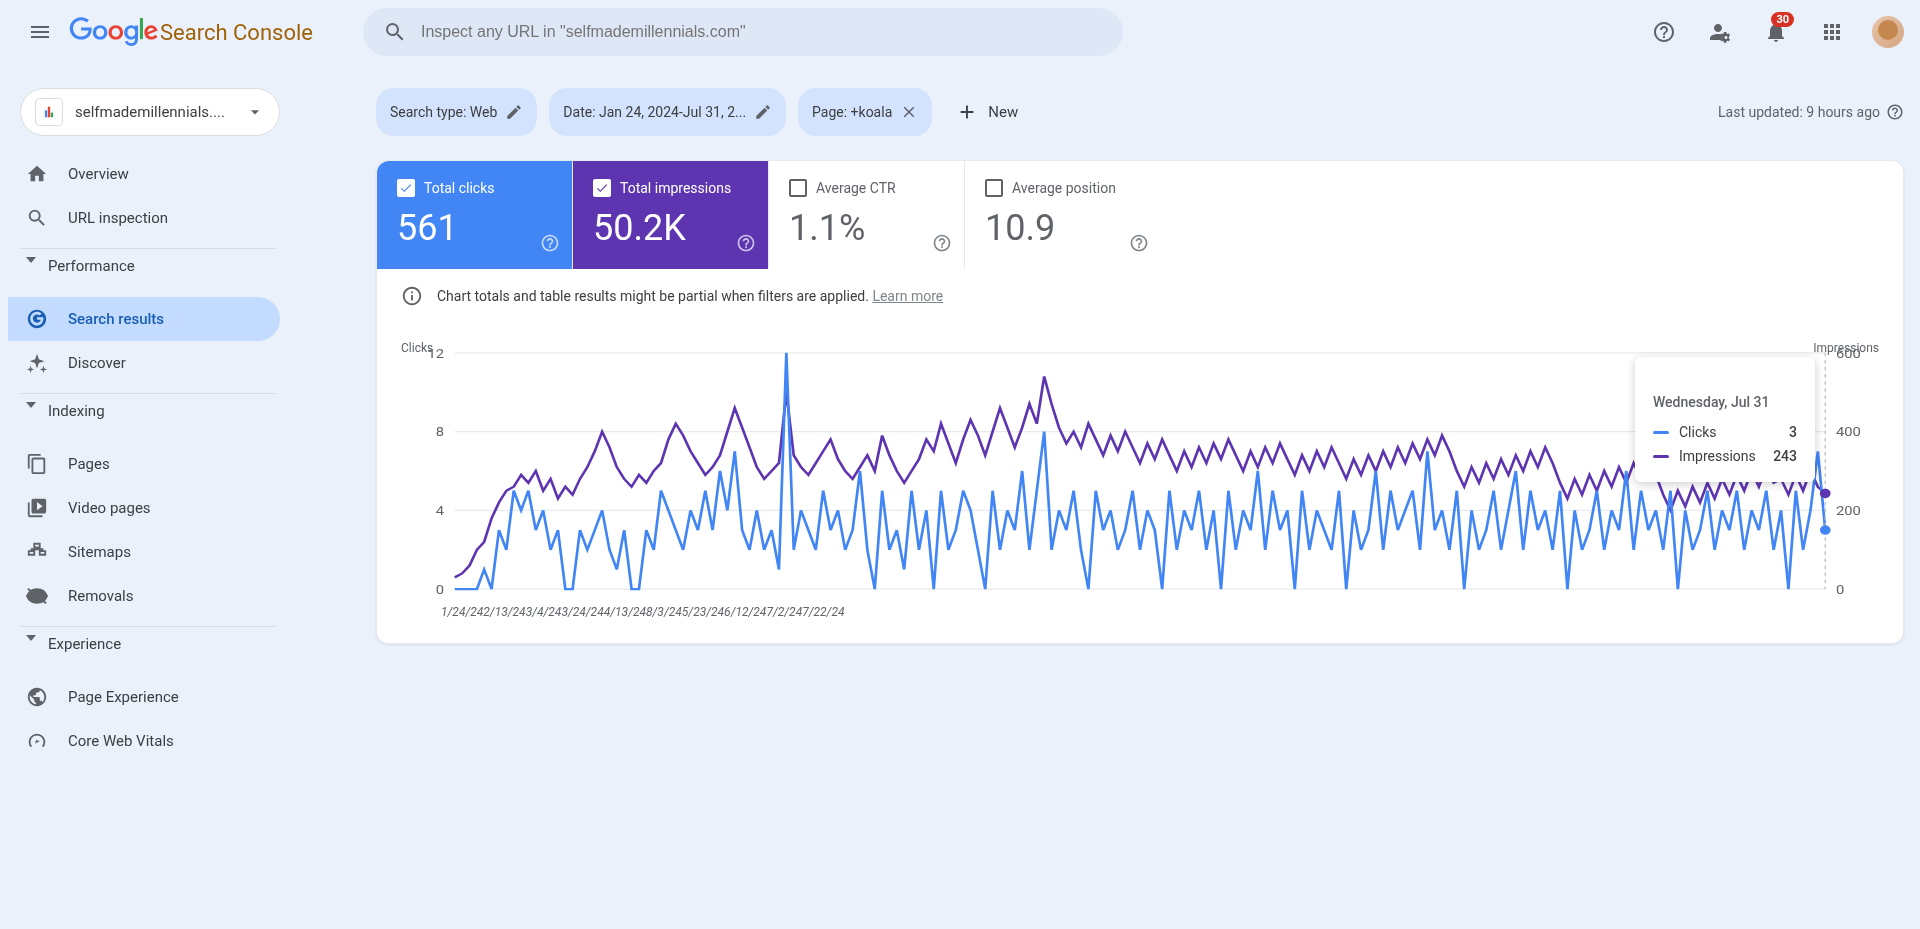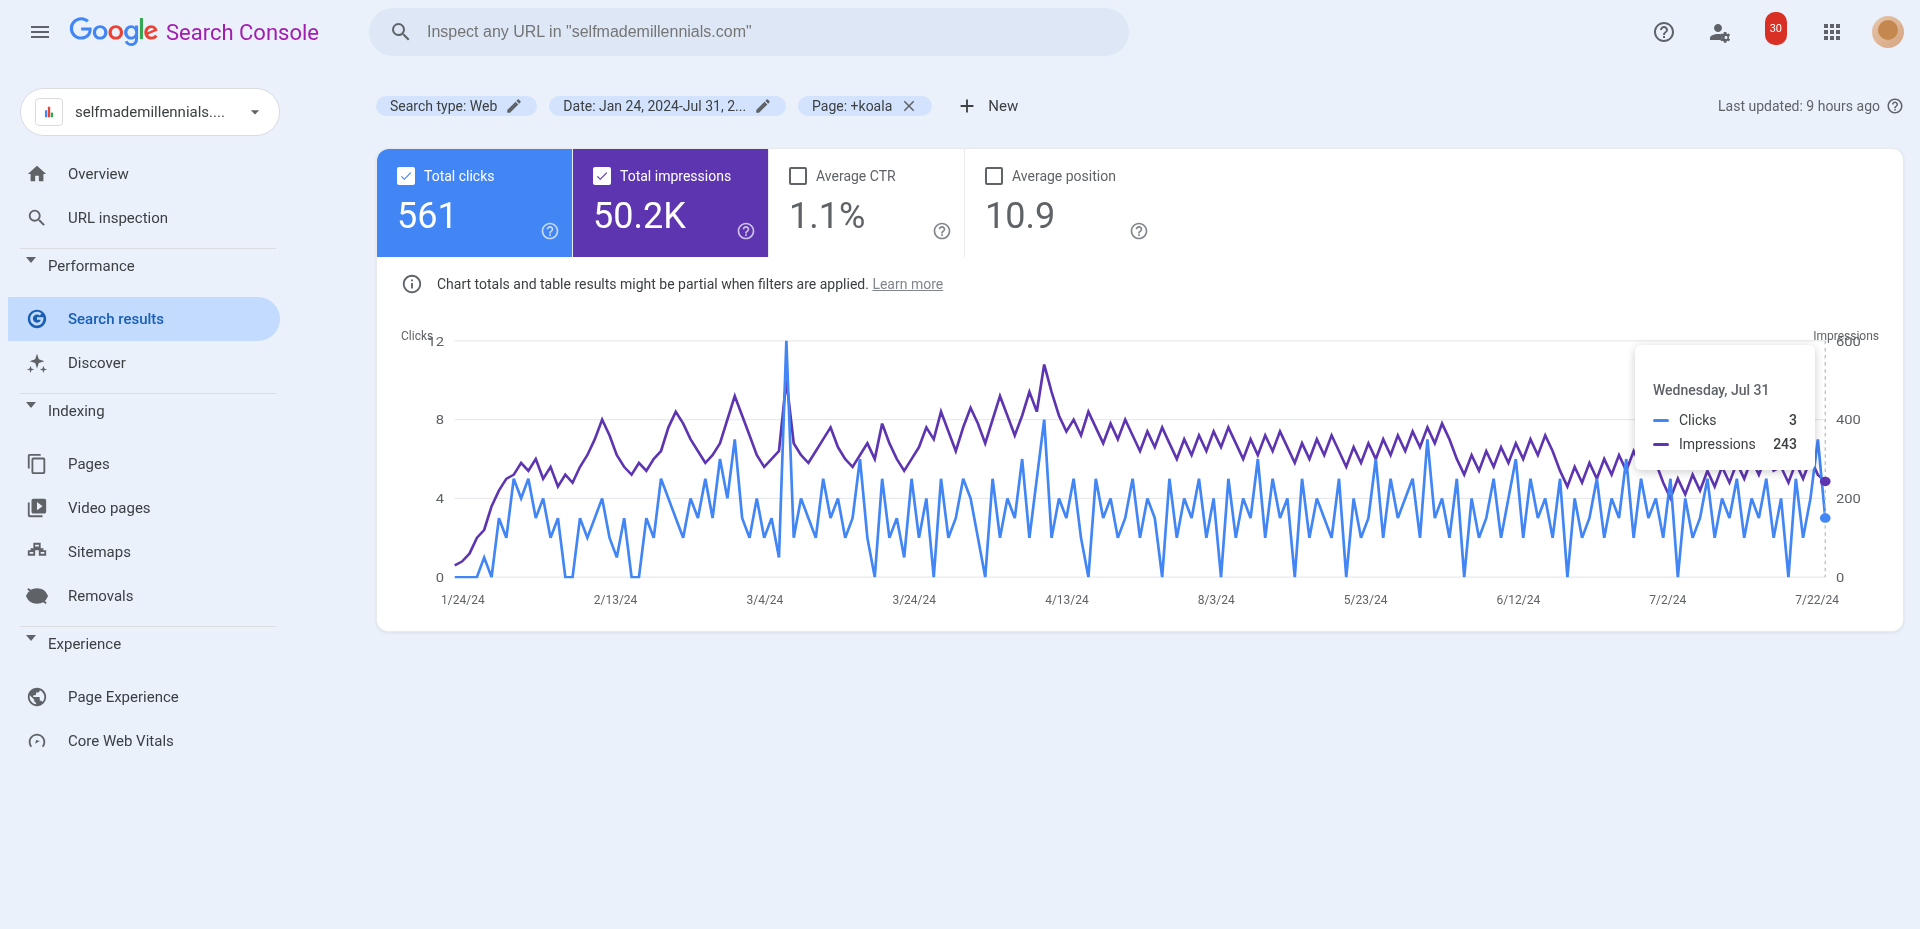--- a/index.html
+++ b/index.html
@@ -3,28 +3,28 @@
 <meta charset="utf-8">
 <style>
   * { box-sizing: border-box; margin: 0; padding: 0; }
   body { font-family: 'Google Sans', Roboto, Arial, sans-serif; background: #eaf1fb; color: #202124; overflow: hidden; }
   
   
   .header { display: flex; align-items: center; height: 64px; padding: 0 16px; }
   .menu-btn { width: 48px; height: 48px; display: flex; align-items: center; justify-content: center; border-radius: 50%; cursor: pointer; }
   .menu-btn svg { width: 24px; height: 24px; fill: #5f6368; }
   .logo { display: flex; align-items: center; margin-left: 4px; }
-  .logo-text { font-size: 22px; color: #a21caf; margin-left: 6px; font-weight: 400; }
+  .logo-text { font-size: 22px; color: #a16207; margin-left: 0; font-weight: 400; }
   .search-bar { flex: 0 0 760px; margin-left: 50px; height: 48px; background: #dde7f6; border-radius: 24px; display: flex; align-items: center; padding: 0 20px; }
   .search-bar svg { width: 24px; height: 24px; fill: #5f6368; margin-right: 14px; }
   .search-bar input { flex: 1; border: none; background: transparent; font-size: 16px; color: #5f6368; outline: none; }
   .header-right { margin-left: auto; display: flex; align-items: center; gap: 8px; }
   .icon-btn { width: 48px; height: 48px; display: flex; align-items: center; justify-content: center; border-radius: 50%; cursor: pointer; position: relative; }
   .icon-btn svg { width: 24px; height: 24px; fill: #5f6368; }
-  .badge { position: absolute; top: 4px; right: 13px; background: #d93025; color: #fff; font-size: 11px; border-radius: 10px; padding: 10px 5px; font-weight: 400;}
+  .badge { position: absolute; top: 4px; right: 6px; background: #d93025; color: #fff; font-size: 11px; border-radius: 10px; padding: 1px 5px; font-weight: 700;}
   .avatar { width: 32px; height: 32px; border-radius: 50%; background: linear-gradient(135deg, #e8c5a8, #d4a582); margin-left: 8px; display:flex; align-items:center; justify-content:center; overflow:hidden;}
   .avatar::after { content:""; width:20px; height:20px; border-radius:50%; background: #c4884f; margin-top:-4px;}
   
   
   .container { display: flex; height: calc(929px - 64px); }
   
   
   .sidebar { width: 296px; padding: 16px 8px 16px 8px; overflow-y: auto; }
   .property-select { margin: 8px 8px 16px 12px; border: 1px solid #dadce0; border-radius: 24px; height: 48px; display: flex; align-items: center; padding: 0 14px; background: #fff; cursor: pointer; }
   .property-select .picon { width: 28px; height: 28px; border:1px solid #dadce0; border-radius:4px; display:flex; align-items:center; justify-content:center; margin-right:12px;}
@@ -38,21 +38,21 @@
   .divider { height: 1px; background: #dadce0; margin: 8px 12px; }
   
   
   .main { flex: 1; padding: 24px 16px 0 80px; overflow-y: auto; }
   .page-header { display: flex; align-items: center; justify-content: space-between; padding-bottom: 24px; border-bottom: 1px solid #dadce0; margin-bottom: 20px; }
   .page-title { font-size: 24px; color: #202124; font-weight: 400; }
   .export-btn { display: flex; align-items: center; gap: 8px; color: #3c4043; font-size: 14px; font-weight: 500; letter-spacing: 0.5px; cursor: pointer; padding: 8px 12px;}
   .export-btn svg { width: 22px; height: 22px; fill: #3c4043; }
   
   .filters-row { display: flex; align-items: center; gap: 12px; margin-bottom: 24px; flex-wrap: wrap;}
-  .chip { display: inline-flex; align-items: center; height: 20px; background: #d3e3fd; border-radius: 18px; padding: 0 14px; font-size: 14px; color: #3c4043; cursor: pointer; gap: 8px;}
+  .chip { display: inline-flex; align-items: center; height: 48px; background: #d3e3fd; border-radius: 18px; padding: 0 14px; font-size: 14px; color: #3c4043; cursor: pointer; gap: 8px;}
   .chip svg { width: 18px; height: 18px; fill: #5f6368; }
   .new-btn { display: inline-flex; align-items: center; gap: 10px; padding: 0 12px; height: 36px; font-size: 15px; color: #3c4043; cursor: pointer;}
   .new-btn svg { width: 22px; height: 22px; fill: #3c4043; }
   .last-updated { margin-left: auto; font-size: 14px; color: #5f6368; display: flex; align-items: center; gap: 6px;}
   .last-updated svg { width: 18px; height: 18px; fill: #5f6368;}
   
   
   .perf-card { background: #fff; border-radius: 12px; box-shadow: 0 1px 3px rgba(0,0,0,0.08); overflow: visible; border: 1px solid #e8eaed; position: relative;}
   .metrics-row { display: flex; }
   .metric { width: 196px; padding: 18px 20px 20px; position: relative; border-right: 1px solid #e8eaed; }
@@ -73,21 +73,21 @@
   
   .info-bar { display: flex; align-items: center; gap: 14px; padding: 16px 24px; font-size: 14px; color: #3c4043; }
   .info-bar svg { width: 22px; height: 22px; fill: #5f6368;}
   .learn-more { color: #80868b; text-decoration: underline; cursor: pointer; text-align: right;}
   
   
   .chart-area { padding: 0 24px 24px; position: relative; }
   .axis-label-left { position: absolute; top: 0; left: 24px; font-size: 12px; color: #5f6368; }
   .axis-label-right { position: absolute; top: 0; right: 24px; font-size: 12px; color: #5f6368; }
   .chart-svg { width: 100%; height: 260px; display: block; margin-top: 18px;}
-  .x-labels { display: flex; justify-content: space-between; font-size: 12px; color: #5f6368; padding: 4px 40px 0 40px;}
+  .x-labels { display: flex; font-size: 12px; color: #5f6368; padding: 4px 40px 0 40px; font-style: italic;}
   
   .tooltip { position: absolute; top: 16px; right: 88px; background: #fff; border-radius: 6px; box-shadow: 0 2px 10px rgba(0,0,0,0.2); padding: 14px 18px; min-width: 180px; z-index: 10;}
   .tooltip-title { font-size: 14px; font-weight: 500; color: #5f6368; margin-bottom: 10px; margin-top: 23px;}
   .tooltip-row { display: flex; align-items: center; justify-content: space-between; font-size: 14px; color: #3c4043; padding: 4px 0;}
   .tooltip-row .legend-line { width: 16px; height: 3px; border-radius: 2px; margin-right: 10px;}
   .tooltip-row .left { display: flex; align-items: center;}
   .tooltip-row .val { font-weight: 500;}
 
   .triangle-down { width:0; height:0; border-left:5px solid transparent; border-right:5px solid transparent; border-top:6px solid #5f6368; margin-right:12px;}
 </style>

